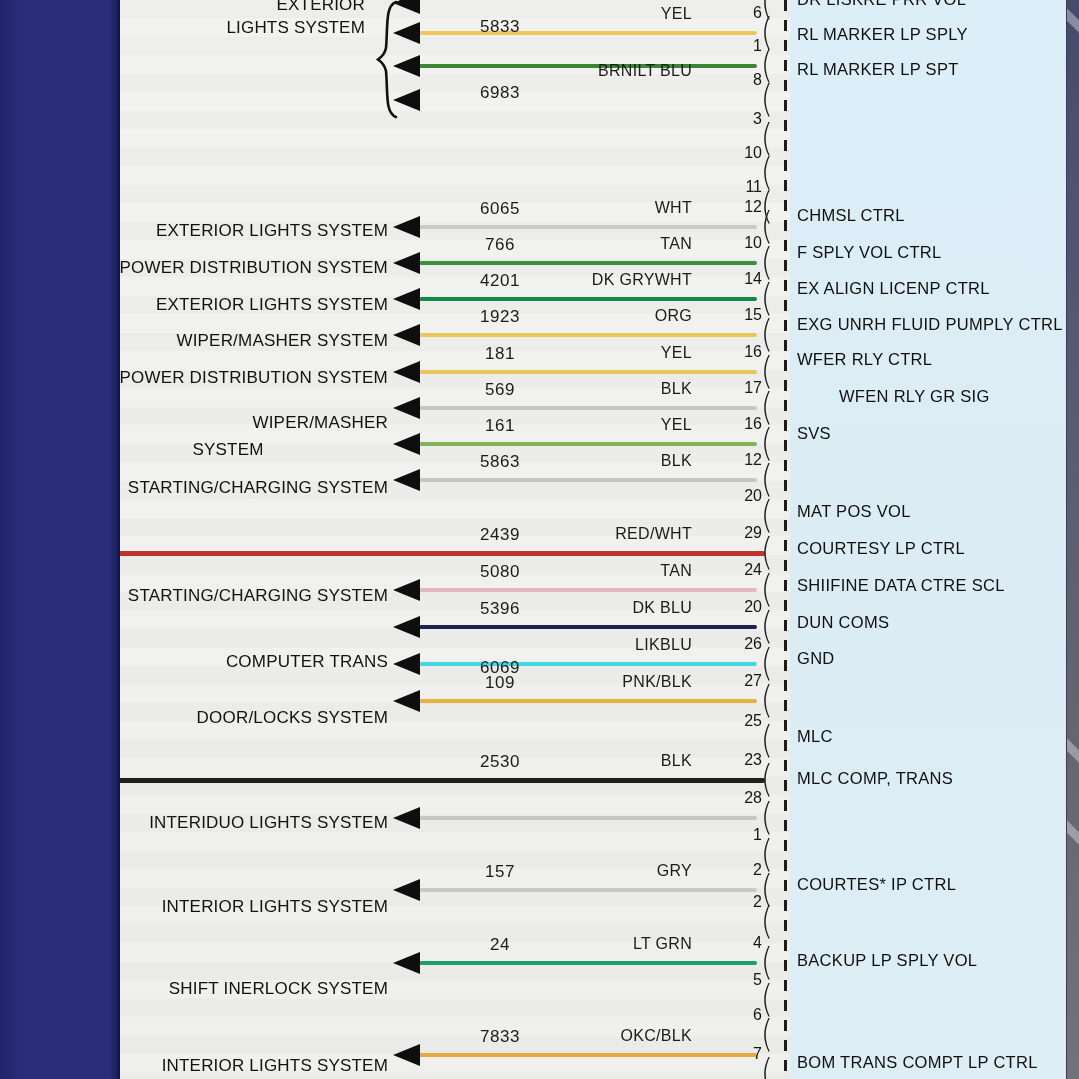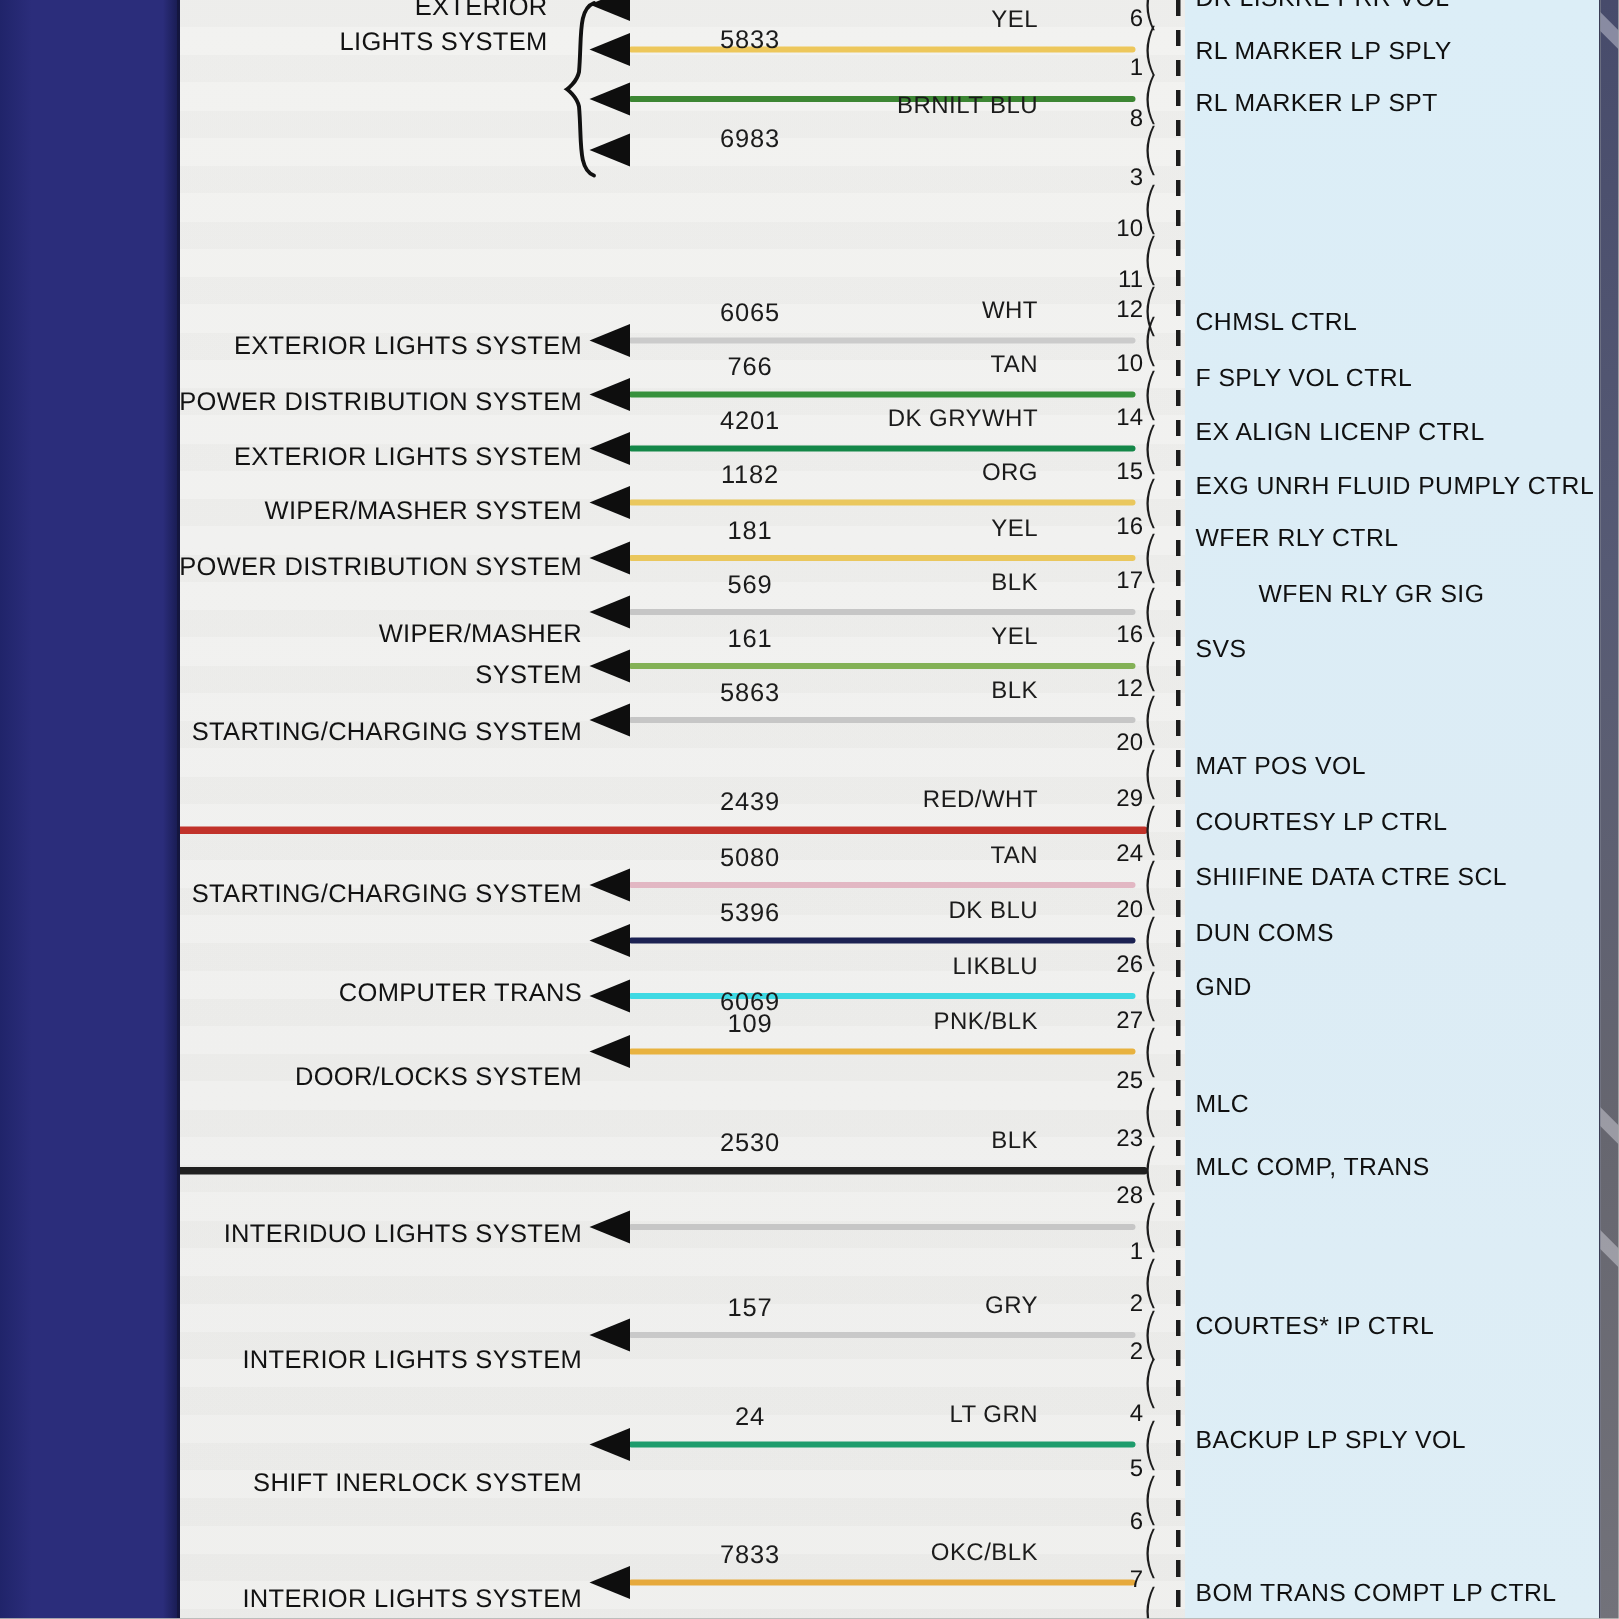--- a/index.html
+++ b/index.html
@@ -143,21 +143,21 @@
       <div class="pin-num" style="top: 234px;">10</div>
       <div class="pin-paren" style="top: 243px;">(</div>
       <div class="wire" style="left: 419px; top: 297px; width: 338px; background: rgb(20, 135, 72);"></div>
       <div class="arrow" style="left: 393px; top: 288px;"></div>
       <div class="wire-num" style="top: 271px;">4201</div>
       <div class="wire-color" style="top: 271px;">DK GRYWHT</div>
       <div class="pin-num" style="top: 270px;">14</div>
       <div class="pin-paren" style="top: 279px;">(</div>
       <div class="wire" style="left: 419px; top: 333px; width: 338px; background: rgb(234, 199, 93);"></div>
       <div class="arrow" style="left: 393px; top: 324px;"></div>
-      <div class="wire-num" style="top: 307px;">1182</div>
+      <div class="wire-num" style="top: 307px;">1923</div>
       <div class="wire-color" style="top: 307px;">ORG</div>
       <div class="pin-num" style="top: 306px;">15</div>
       <div class="pin-paren" style="top: 315px;">(</div>
       <div class="wire" style="left: 419px; top: 370px; width: 338px; background: rgb(234, 199, 93);"></div>
       <div class="arrow" style="left: 393px; top: 361px;"></div>
       <div class="wire-num" style="top: 344px;">181</div>
       <div class="wire-color" style="top: 344px;">YEL</div>
       <div class="pin-num" style="top: 343px;">16</div>
       <div class="pin-paren" style="top: 352px;">(</div>
       <div class="wire" style="left: 419px; top: 406px; width: 338px; background: rgb(198, 198, 198);"></div>
@@ -247,21 +247,21 @@
       <div class="pin-num" style="top: 1045px;">7</div>
       <div class="pin-paren" style="top: 1054px;">(</div>
       <div class="lbl-left" style="left: 45px; width: 320px; top: -5px;">EXTERIOR</div>
       <div class="lbl-left" style="left: 45px; width: 320px; top: 18px;">LIGHTS SYSTEM</div>
       <div class="lbl-left" style="left: 68px; width: 320px; top: 221px;">EXTERIOR LIGHTS SYSTEM</div>
       <div class="lbl-left" style="left: 68px; width: 320px; top: 258px;">POWER DISTRIBUTION SYSTEM</div>
       <div class="lbl-left" style="left: 68px; width: 320px; top: 295px;">EXTERIOR LIGHTS SYSTEM</div>
       <div class="lbl-left" style="left: 68px; width: 320px; top: 331px;">WIPER/MASHER SYSTEM</div>
       <div class="lbl-left" style="left: 68px; width: 320px; top: 368px;">POWER DISTRIBUTION SYSTEM</div>
       <div class="lbl-left" style="left: 68px; width: 320px; top: 413px;">WIPER/MASHER</div>
-      <div class="lbl-left" style="left: 68px; width: 320px; top: 440px;">SYSTEM</div>
+      <div class="lbl-left" style="left: 68px; width: 320px; top: 440px; text-align: center;">SYSTEM</div>
       <div class="lbl-left" style="left: 68px; width: 320px; top: 478px;">STARTING/CHARGING SYSTEM</div>
       <div class="lbl-left" style="left: 68px; width: 320px; top: 586px;">STARTING/CHARGING SYSTEM</div>
       <div class="lbl-left" style="left: 68px; width: 320px; top: 652px;">COMPUTER TRANS</div>
       <div class="lbl-left" style="left: 68px; width: 320px; top: 708px;">DOOR/LOCKS SYSTEM</div>
       <div class="lbl-left" style="left: 68px; width: 320px; top: 813px;">INTERIDUO LIGHTS SYSTEM</div>
       <div class="lbl-left" style="left: 68px; width: 320px; top: 897px;">INTERIOR LIGHTS SYSTEM</div>
       <div class="lbl-left" style="left: 68px; width: 320px; top: 979px;">SHIFT INERLOCK SYSTEM</div>
       <div class="lbl-left" style="left: 68px; width: 320px; top: 1056px;">INTERIOR LIGHTS SYSTEM</div>
       <div class="lbl-right" style="top: -10px;">DR LISKRE PRR VOL</div>
       <div class="lbl-right" style="top: 25px;">RL MARKER LP SPLY</div>

